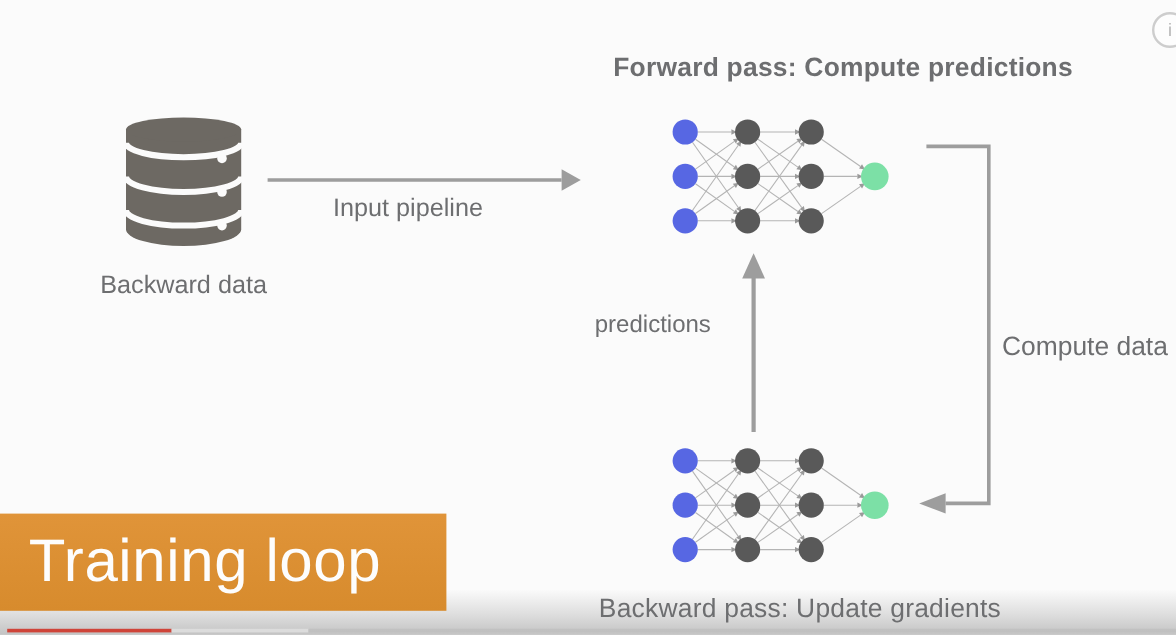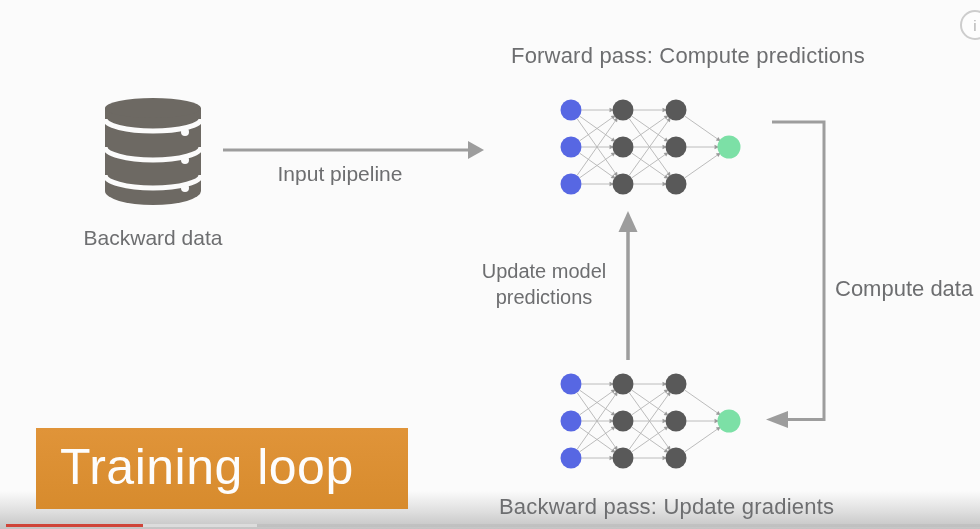--- a/index.html
+++ b/index.html
@@ -5,31 +5,31 @@
   html,body{margin:0;padding:0;background:#888;}
   #stage{
     position:relative;width:980px;height:529px;overflow:hidden;
     background:#fbfbfb;font-family:"Liberation Sans",sans-serif;
     -webkit-font-smoothing:antialiased;
   }
   .abs{position:absolute;}
   .gray-text{color:#6d6e70;}
   .label{white-space:nowrap;}
 
-  #forward-title{left:511px;top:43px;font-size:22px;letter-spacing:.2px;}
+  #forward-title{left:511px;top:43px;font-size:22px;letter-spacing:.2px;font-weight:bold;}
   #backward-title{left:499px;top:494px;font-size:22px;letter-spacing:.2px;z-index:6;}
   #compute-loss-label{left:835px;top:276px;font-size:22px;}
   #input-pipeline-label{left:255px;top:162px;width:170px;text-align:center;font-size:21px;}
   #training-data-label{left:83px;top:226px;width:140px;text-align:center;font-size:21px;}
   #update-params-label{left:459px;top:258px;width:170px;text-align:center;font-size:20px;line-height:26px;}
 
   #banner{
     left:0;top:428px;width:372px;height:81px;z-index:7;
     background:linear-gradient(180deg,#e09439,#d78b2d);
-    display:flex;align-items:center;margin-left:36px;
+    display:flex;align-items:center;
   }
   #banner-text{color:#fdfdfd;font-size:50px;letter-spacing:.5px;padding-left:24px;padding-bottom:4px;}
 
   #bottom-fade{
     left:0;bottom:0;width:980px;height:38px;z-index:5;
     background:linear-gradient(180deg,rgba(251,251,251,0) 0%,#dedede 55%,#c3c3c3 100%);
   }
   #progress-red{left:6px;bottom:2px;width:137px;height:3px;background:#cf4439;z-index:8;}
   #progress-buffer{left:143px;bottom:2px;width:114px;height:3px;background:#dcdcdc;z-index:8;}
   #progress-rest{left:257px;bottom:2px;width:723px;height:3px;background:#b9b9b9;opacity:.55;z-index:8;}
@@ -194,21 +194,20 @@
       <circle cx="126" cy="94" r="10.5" fill="#595959"></circle>
       <circle cx="179" cy="57" r="11.5" fill="#7ce0a6"></circle>
     </svg>
 
   <div class="abs gray-text label" id="forward-title">Forward pass: Compute predictions</div>
   <div class="abs gray-text label" id="backward-title">Backward pass: Update gradients</div>
   <div class="abs gray-text label" id="compute-loss-label">Compute data</div>
   <div class="abs gray-text label" id="input-pipeline-label">Input pipeline</div>
   <div class="abs gray-text label" id="training-data-label">Backward data</div>
   <div class="abs gray-text" id="update-params-label">
-    <div>Update model</div>
     <div>predictions</div>
   </div>
 
   <div class="abs" id="banner">
     <span id="banner-text">Training loop</span>
   </div>
 
   <div class="abs" id="bottom-fade"></div>
   <div class="abs" id="progress-red"></div>
   <div class="abs" id="progress-buffer"></div>

